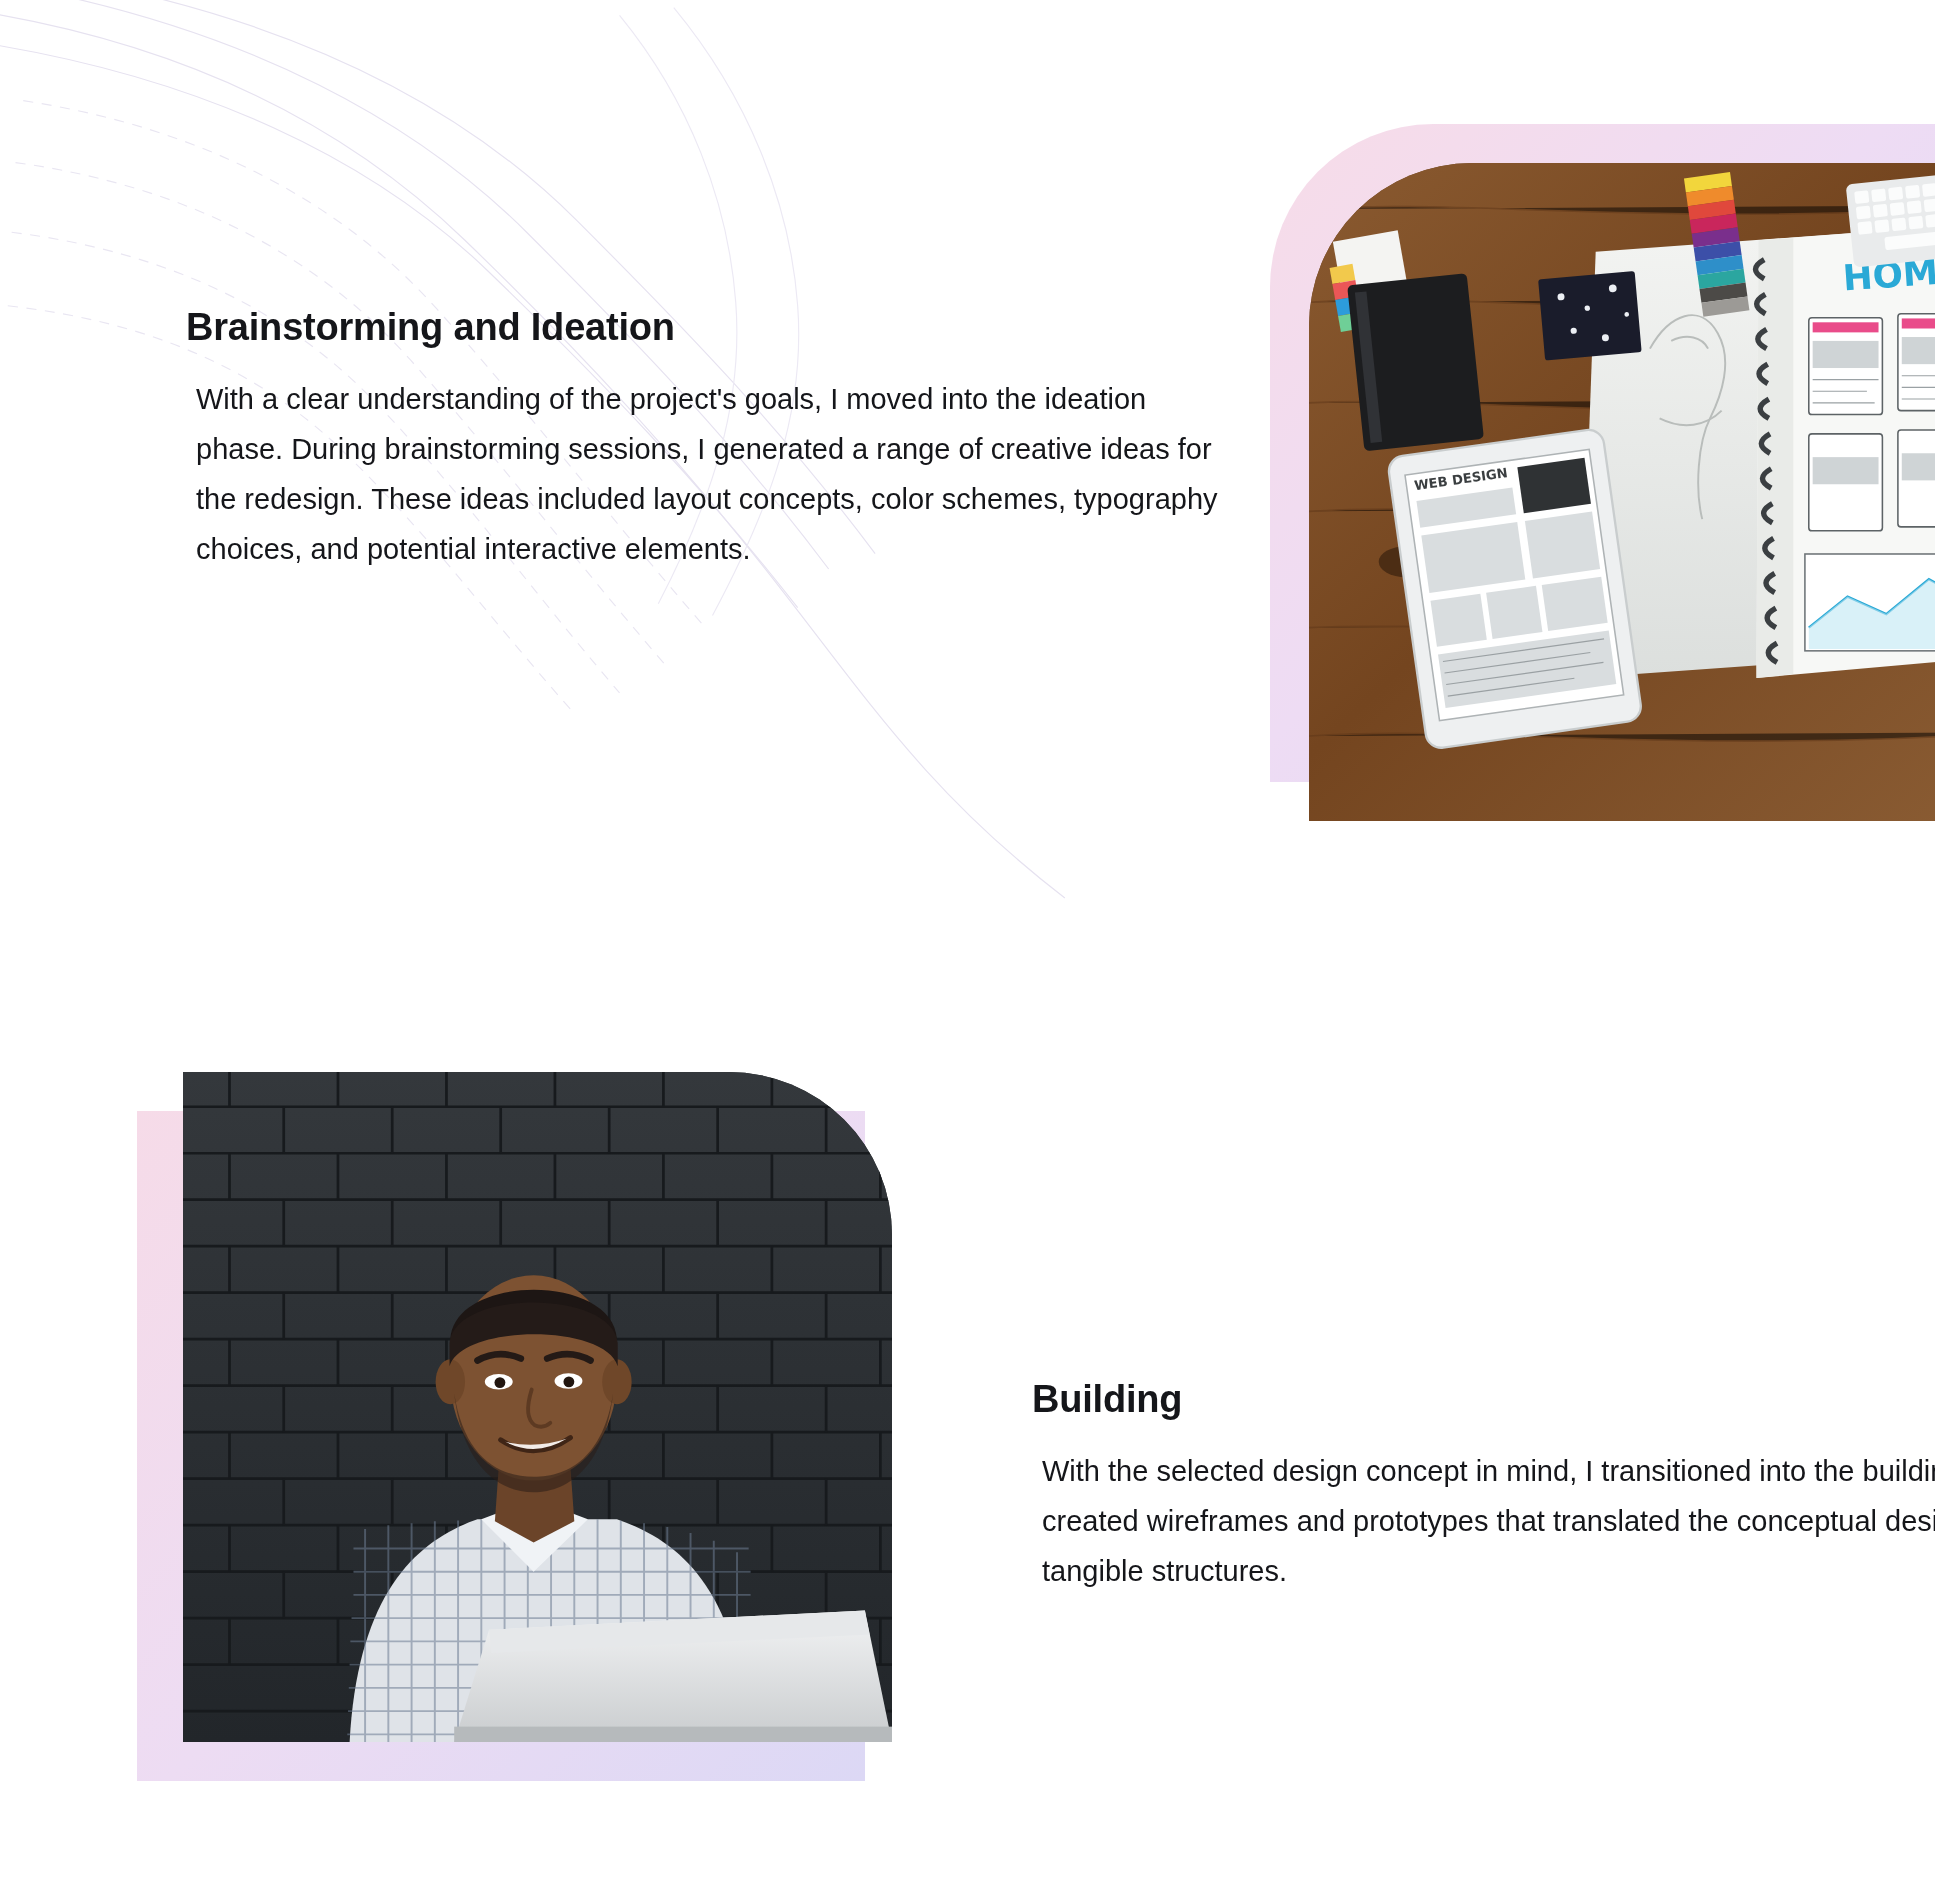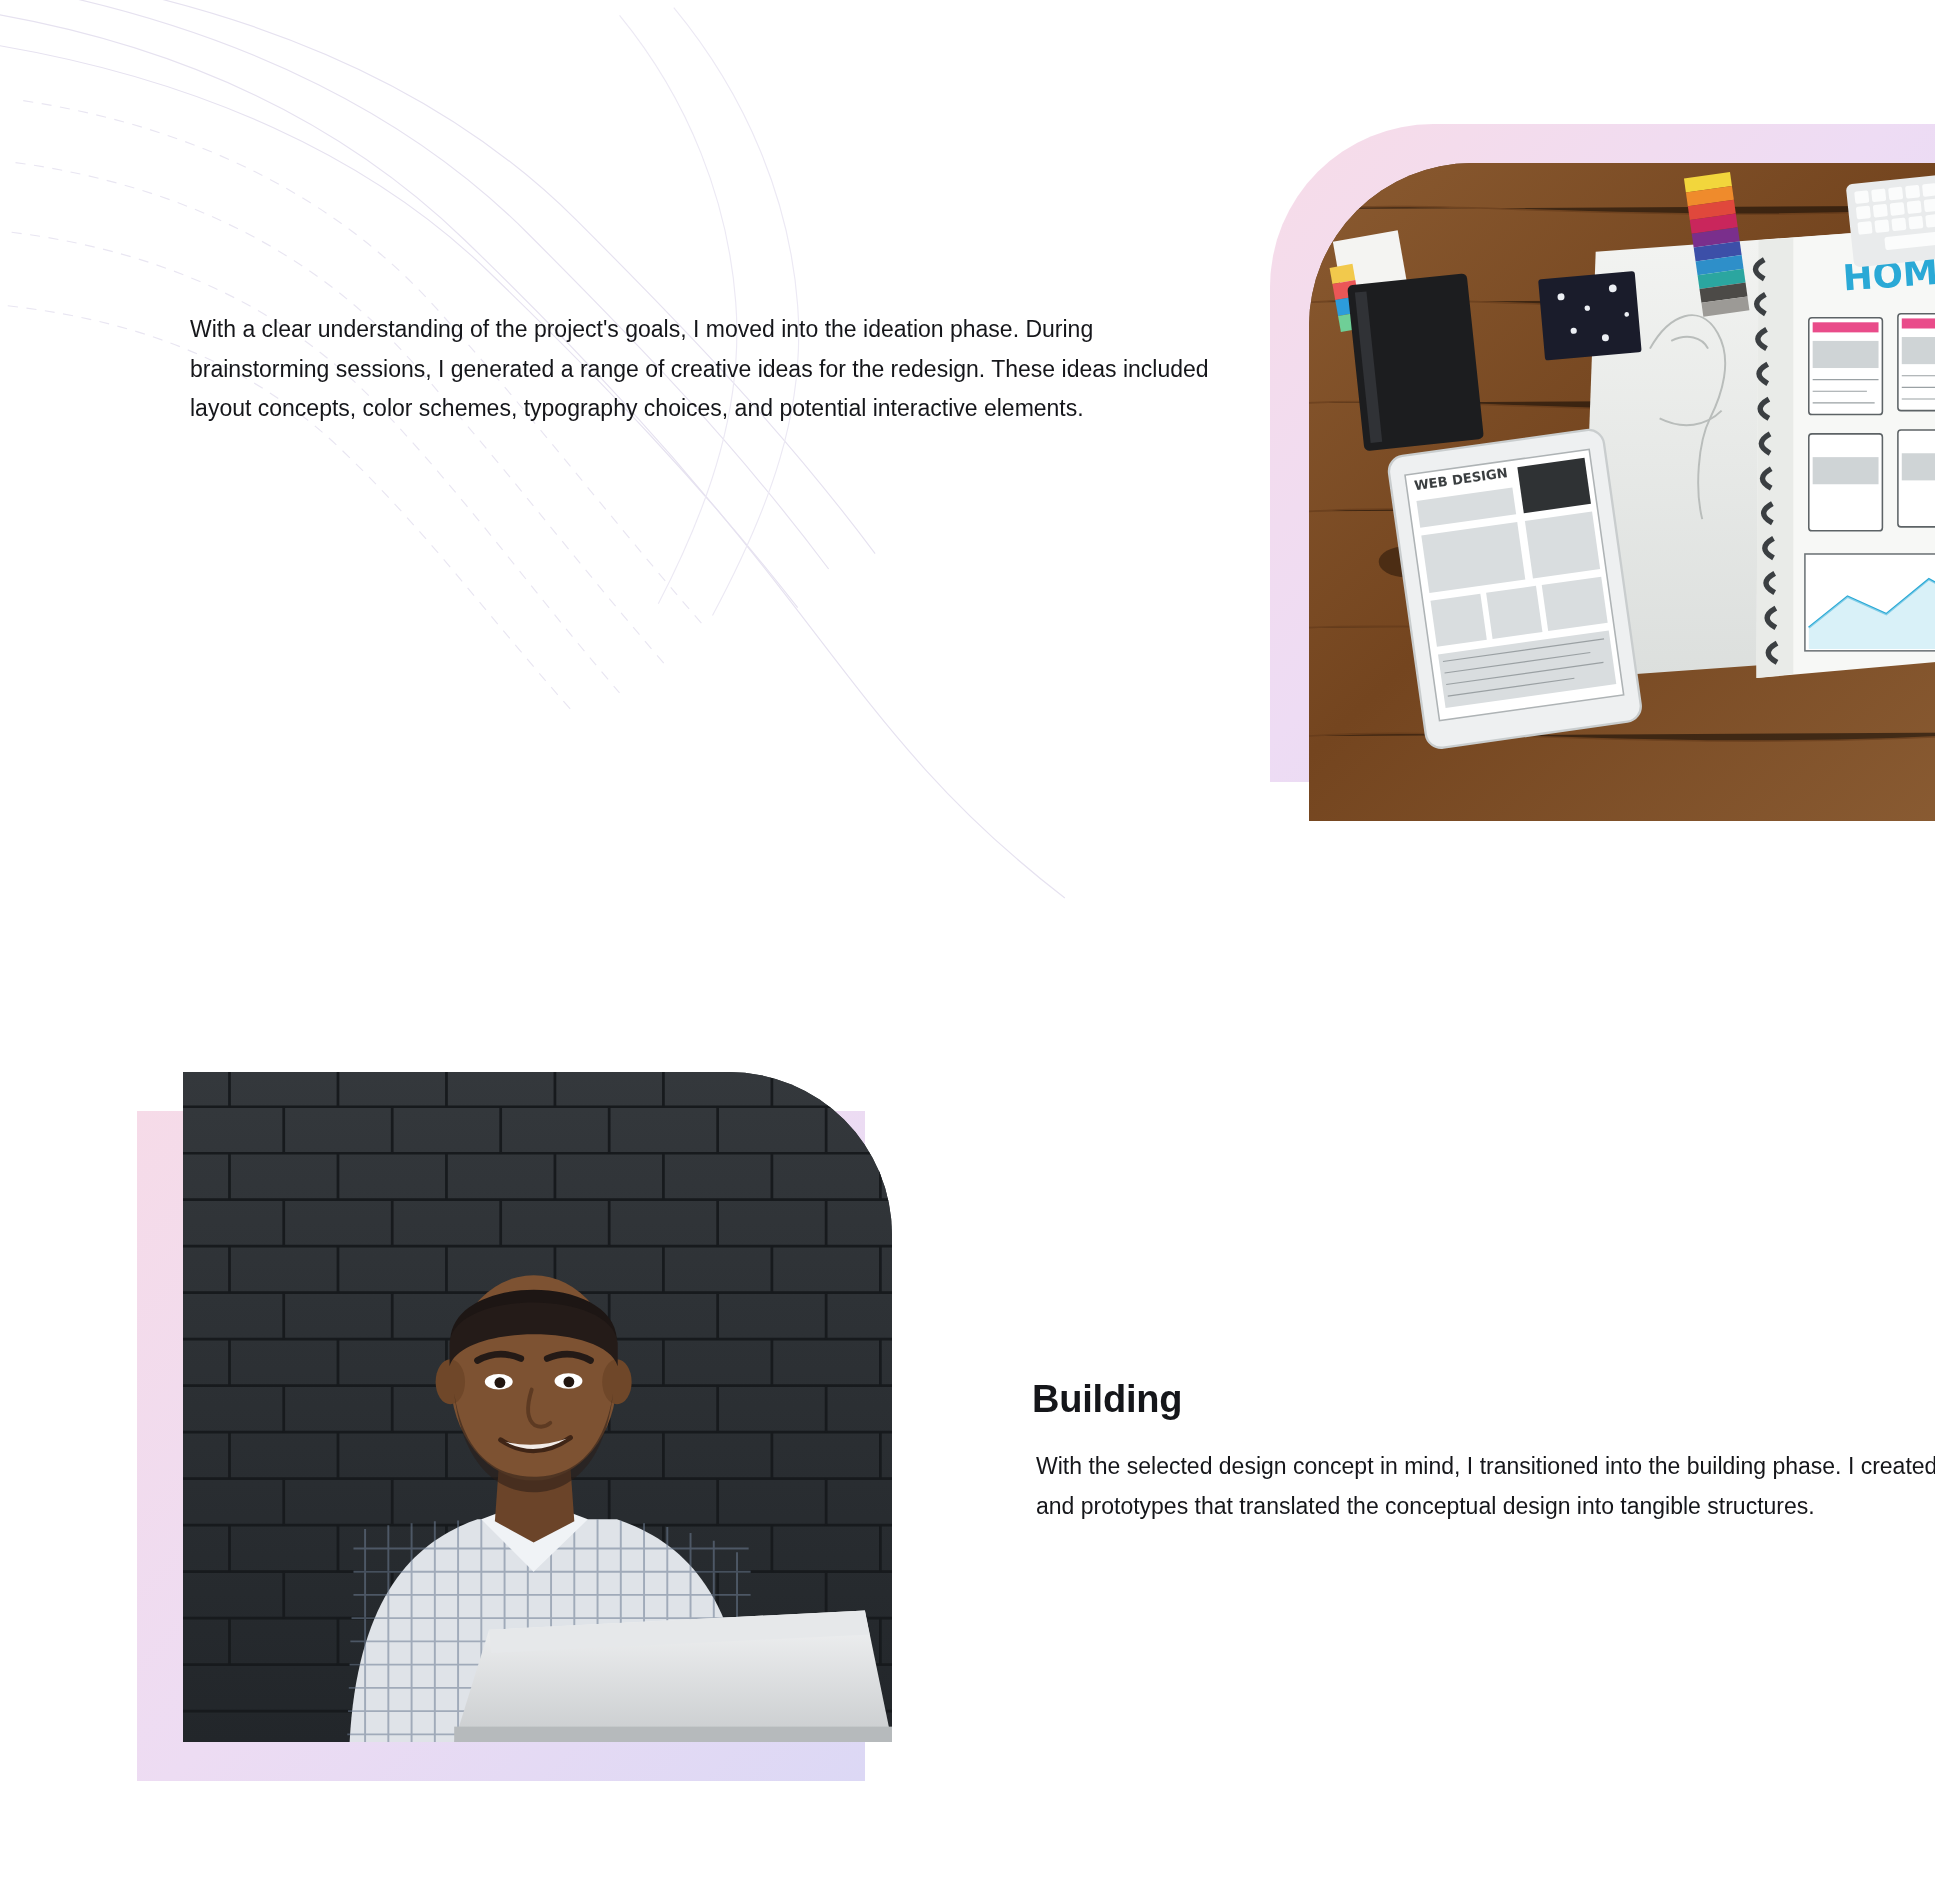--- a/index.html
+++ b/index.html
@@ -47,24 +47,24 @@
   .heading {
     font-size: 38px;
     font-weight: bold;
     color: #15161a;
     letter-spacing: -0.2px;
     margin: 0 0 25.6px 0;
     line-height: 1.15;
   }
 
   .body-copy {
-    font-size: 23px;
+    font-size: 29px;
     color: #15161a;
     line-height: 1.72;
-    margin: 4px;
+    margin: 10px;
     font-weight: 400;
   }
 
   
   .img-one-wrap {
     position: absolute;
     left: 1270px;
     top: 124px;
     width: 747px;
     height: 697px;
@@ -152,20 +152,21 @@
   </g>
   <g fill="none" stroke="#ece9f4" stroke-width="3">
     <path d="M1600 40 C 1780 260, 1880 520, 1900 780 S 1840 1290, 1700 1560"></path>
     <path d="M1740 20 C 1930 250, 2040 520, 2060 790 S 1990 1310, 1840 1590"></path>
   </g>
 </svg>
 
 <section class="section-one">
 
   <div class="text-block-one">
+    <h2 class="heading">Brainstorming and Ideation</h2>
     <p class="body-copy">With a clear understanding of the project's goals, I moved into the ideation phase. During brainstorming sessions, I generated a range of creative ideas for the redesign. These ideas included layout concepts, color schemes, typography choices, and potential interactive elements.</p>
   </div>
 
   <div class="img-one-wrap">
     <div class="img-one-shadow"></div>
     <div class="img-one">
       <svg class="photo-svg" viewBox="0 0 1830 1700" preserveAspectRatio="xMidYMid slice">
         <defs>
           <linearGradient id="wood" x1="0" y1="0" x2="1" y2="1">
             <stop offset="0%" stop-color="#8a5a30"></stop>

